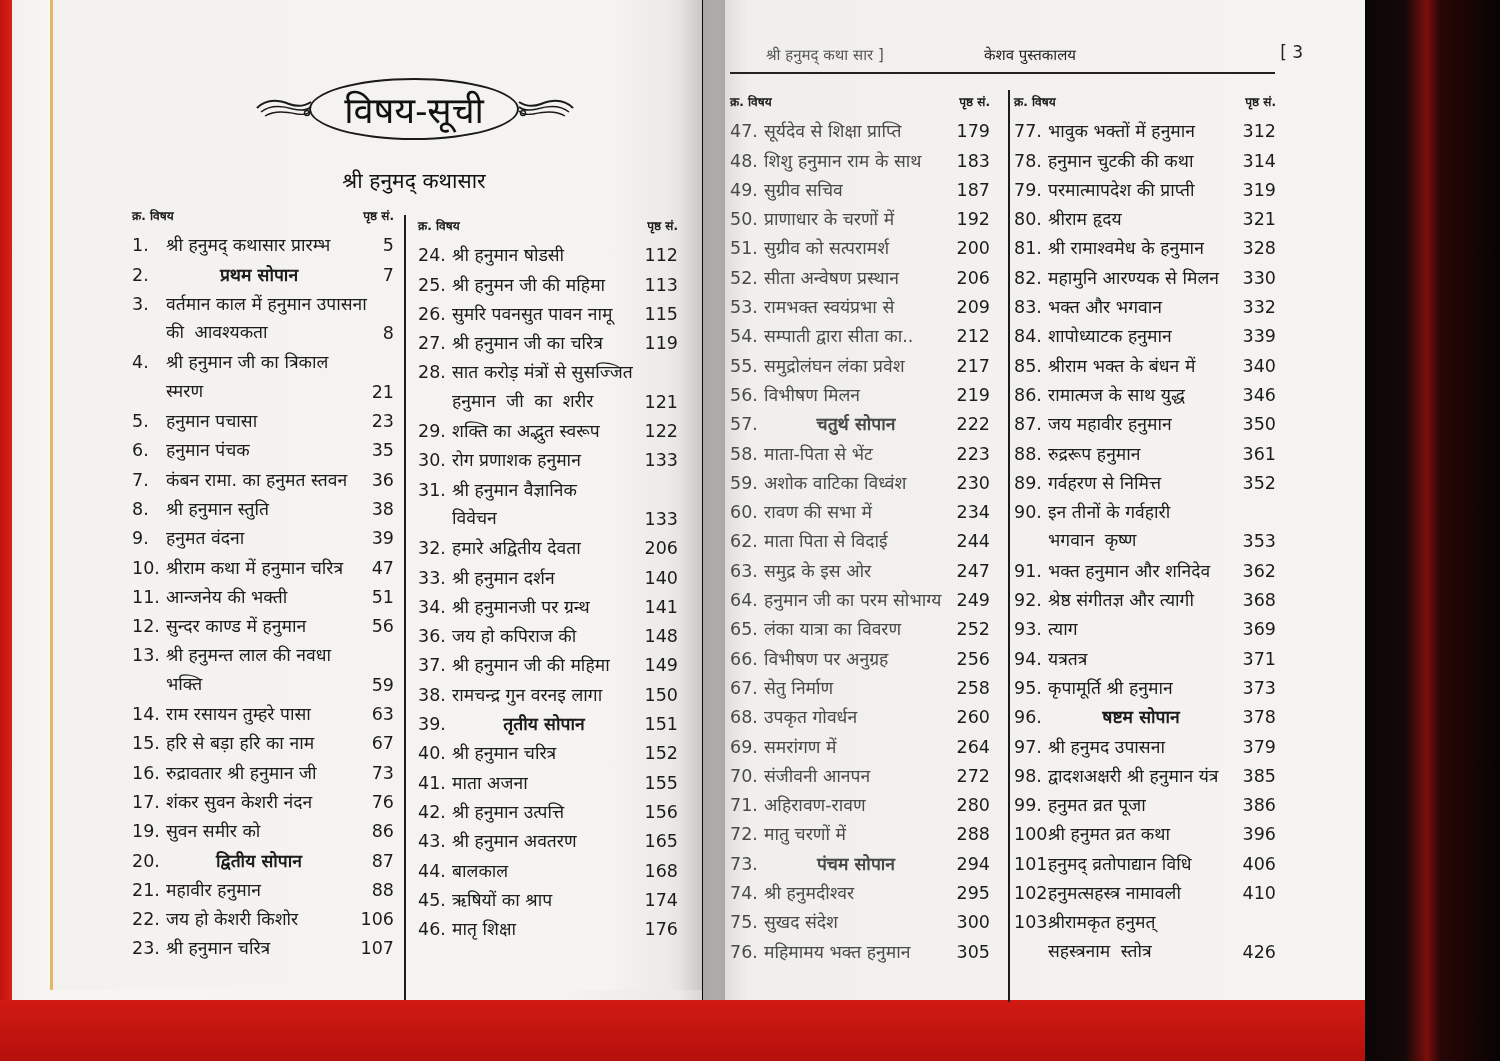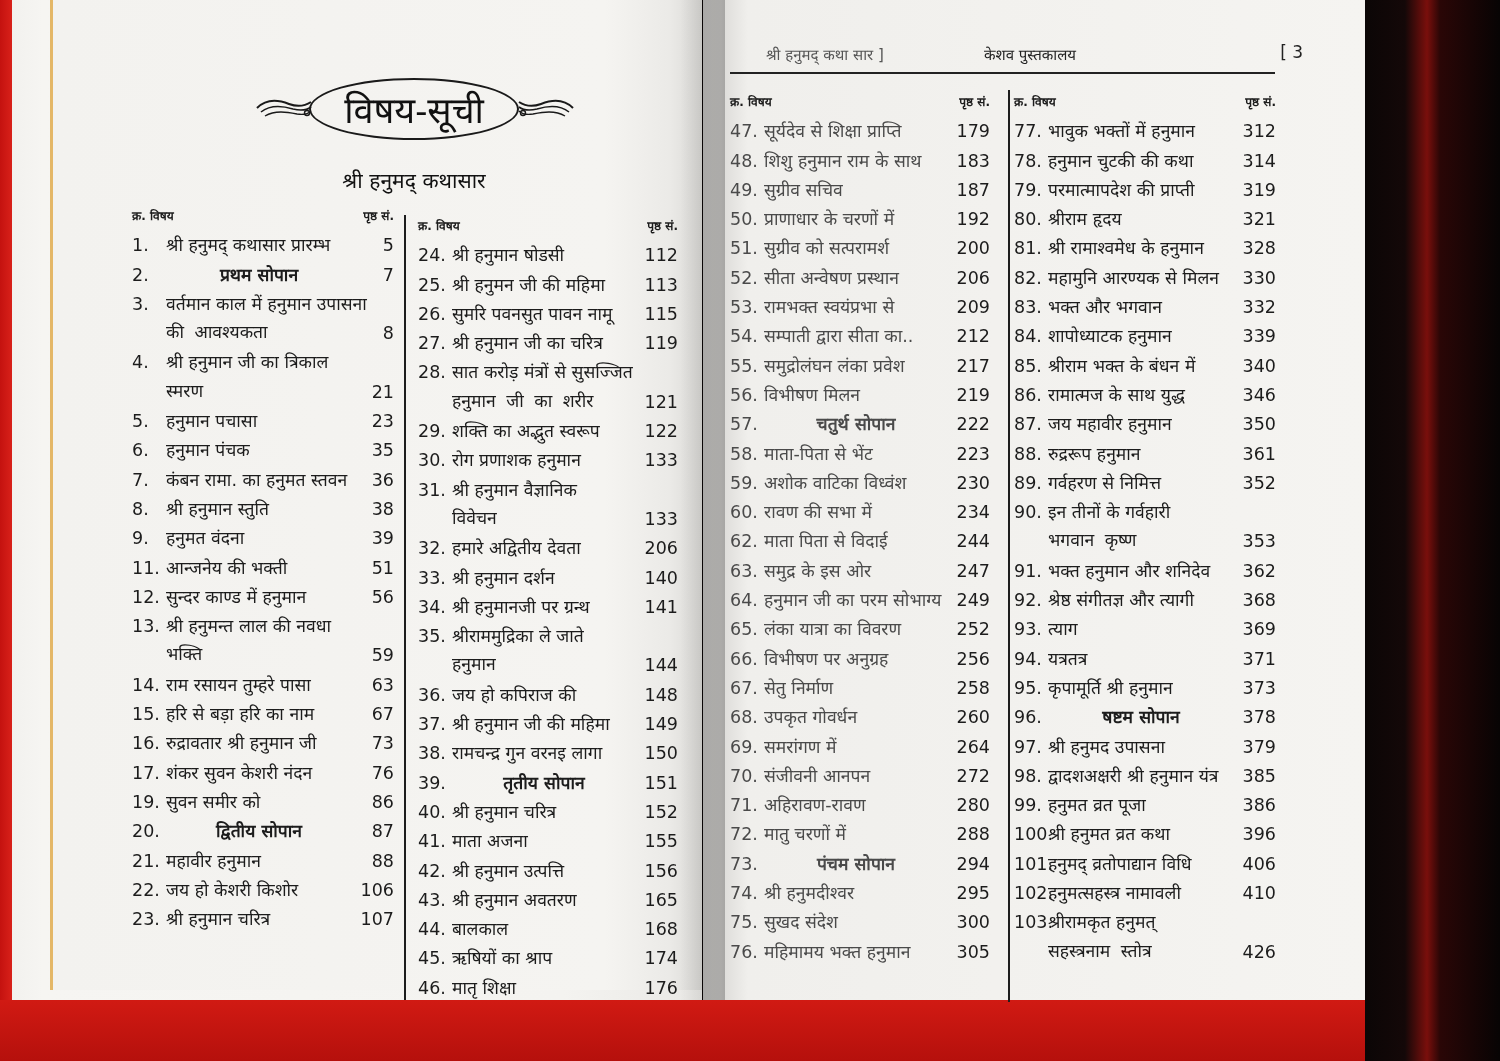--- a/index.html
+++ b/index.html
@@ -180,20 +180,25 @@
         <span class="num">8.</span>
         <span class="title">श्री हनुमान स्तुति</span>
         <span class="pg">38</span>
       </div>
       <div class="row">
         <span class="num">9.</span>
         <span class="title">हनुमत वंदना</span>
         <span class="pg">39</span>
       </div>
       <div class="row">
+        <span class="num">10.</span>
+        <span class="title">श्रीराम कथा में हनुमान चरित्र</span>
+        <span class="pg">47</span>
+      </div>
+      <div class="row">
         <span class="num">11.</span>
         <span class="title">आन्जनेय की भक्ती</span>
         <span class="pg">51</span>
       </div>
       <div class="row">
         <span class="num">12.</span>
         <span class="title">सुन्दर काण्ड में हनुमान</span>
         <span class="pg">56</span>
       </div>
       <div class="row wrap">
@@ -312,28 +317,20 @@
       <div class="row">
         <span class="num">33.</span>
         <span class="title">श्री हनुमान दर्शन</span>
         <span class="pg">140</span>
       </div>
       <div class="row">
         <span class="num">34.</span>
         <span class="title">श्री हनुमानजी पर ग्रन्थ</span>
         <span class="pg">141</span>
       </div>
-      <div class="row wrap">
-        <span class="num">35.</span>
-        <span class="title">श्रीराममुद्रिका ले जाते</span>
-        <span style="width: 42px;"></span>
-        <div style="flex-basis: 100%; height: 0px;"></div>
-        <span class="cont">हनुमान</span>
-        <span class="pg">144</span>
-      </div>
       <div class="row">
         <span class="num">36.</span>
         <span class="title">जय हो कपिराज की</span>
         <span class="pg">148</span>
       </div>
       <div class="row">
         <span class="num">37.</span>
         <span class="title">श्री हनुमान जी की महिमा</span>
         <span class="pg">149</span>
       </div>

